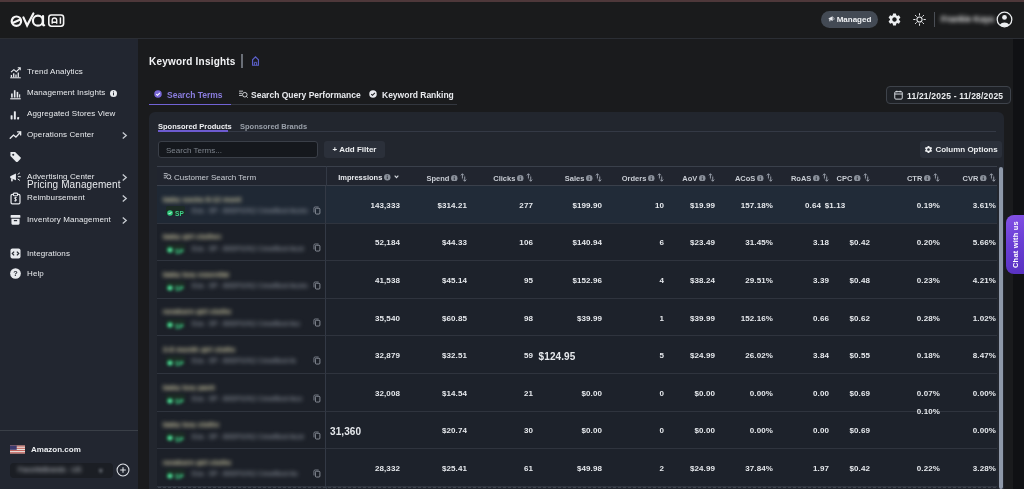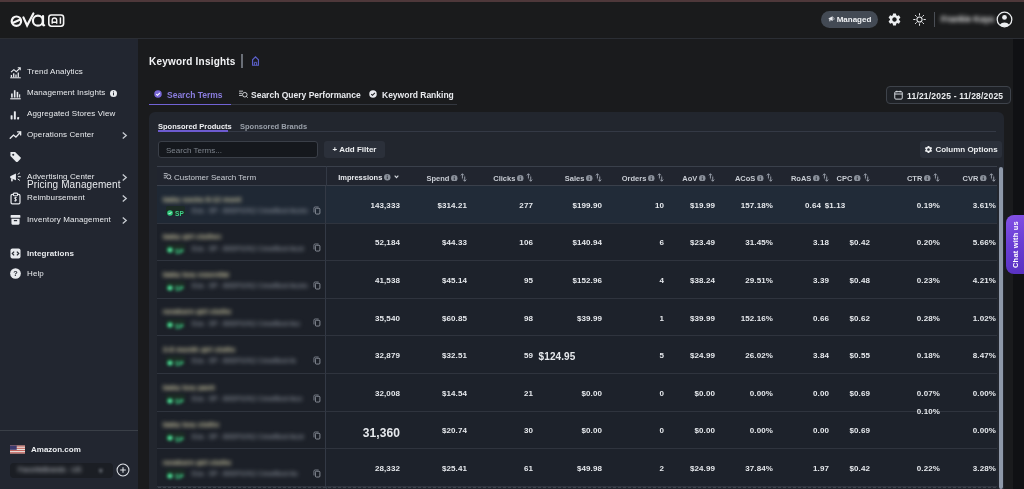--- a/index.html
+++ b/index.html
@@ -137,21 +137,21 @@
       </svg></div>
 <div class="abs" style="left:27px;top:214.5px;font-size:8px;font-weight:500;color:#e9ebee;letter-spacing:.1px;">Inventory Management</div>
 <div class="abs ic" style="left:121px;top:215.5px;"><svg width="7" height="9" viewBox="0 0 8 10">
         <path d="M2 1.5 L6 5 L2 8.5" stroke="#c7cbd1" stroke-width="1.5" fill="none"></path>
       </svg></div>
 <div class="abs ic" style="left:9px;top:247.0px;"><svg width="13" height="13" viewBox="0 0 16 16">
         <rect x="1.8" y="1.8" width="12.4" height="12.4" rx="2.4" fill="#e8eaee"></rect>
         <path d="M6.3 5.6 L4 8 L6.3 10.4" stroke="#262a32" stroke-width="1.5" fill="none"></path>
         <path d="M9.7 5.6 L12 8 L9.7 10.4" stroke="#262a32" stroke-width="1.5" fill="none"></path>
       </svg></div>
-<div class="abs" style="left:27px;top:248.5px;font-size:8px;font-weight:700;color:#e9ebee;letter-spacing:.1px;text-align:right;">Integrations</div>
+<div class="abs" style="left:27px;top:248.5px;font-size:8px;font-weight:400;color:#e9ebee;letter-spacing:.1px;text-align:right;">Integrations</div>
 <div class="abs ic" style="left:9px;top:267.0px;"><svg width="13" height="13" viewBox="0 0 16 16">
         <circle cx="8" cy="8" r="6.6" fill="#e8eaee"></circle>
         <text x="8" y="11.2" text-anchor="middle" font-size="9" font-weight="bold" fill="#222630" font-family="Liberation Sans">?</text>
       </svg></div>
 <div class="abs" style="left:27px;top:268.5px;font-size:8px;font-weight:500;color:#e9ebee;letter-spacing:.1px;">Help</div>
 <div class="abs" style="left:0;top:430px;width:138px;height:1px;background:#3a3f47;"></div>
 <div class="abs ic" style="left:10px;top:445px;"><svg width="15" height="9" viewBox="0 0 19 10">
         <rect width="19" height="10" fill="#e8e3e0"></rect>
         <g fill="#c3655e">
           <rect y="0" width="19" height="1.4"></rect>
@@ -498,21 +498,21 @@
 <div class="abs blur2" style="left:163px;top:420.1px;width:56px;height:8px;color:#cfc9a4;font-size:7.5px;font-weight:bold;white-space:nowrap;overflow:hidden;">baby boy clothes</div>
 <div class="abs blur15" style="left:166px;top:431.6px;width:19px;height:9px;background:#1c2b24;border-radius:2px;text-align:center;line-height:9px;"><svg width="6" height="6" viewBox="0 0 12 12" style="vertical-align:0.5px">
         <circle cx="6" cy="6" r="5.6" fill="#2fc77c"></circle>
         <path d="M3.4 6.2 L5.2 8 L8.8 4.2" fill="none" stroke="#eafaf4" stroke-width="1.8"></path>
       </svg><span style="color:#3ed08a;font-size:6.5px;font-weight:bold;vertical-align:0.5px;">&nbsp;SP</span></div>
 <div class="abs blur2" style="left:192px;top:432.6px;width:112px;height:7px;color:#9aa0aa;font-size:6.5px;white-space:nowrap;overflow:hidden;">Exa - SP - B0DF9JXQ Crew/Boot Accès -</div>
 <div class="abs ic" style="left:313px;top:431.1px;"><svg width="8" height="9" viewBox="0 0 12 14">
         <rect x="3.5" y="3.5" width="7" height="9" rx="1.5" fill="none" stroke="#9aa0aa" stroke-width="1.3"></rect>
         <path d="M8.5 1.5 H3 A1.8 1.8 0 0 0 1.2 3.3 V10" fill="none" stroke="#9aa0aa" stroke-width="1.3" opacity=".8"></path>
       </svg></div>
-<div class="abs" style="left:330px;top:426.4px;width:70px;text-align:right;font-size:12px;font-weight:bold;color:#e6e9ed;letter-spacing:.1px;">31,360</div>
+<div class="abs" style="left:330px;top:426.4px;width:70px;font-size:10px;font-weight:bold;color:#e6e9ed;letter-spacing:.1px;">31,360</div>
 <div class="abs" style="left:397px;top:426.4px;width:70px;text-align:right;font-size:8px;font-weight:bold;color:#e6e9ed;letter-spacing:.1px;">$20.74</div>
 <div class="abs" style="left:463px;top:426.4px;width:70px;text-align:right;font-size:8px;font-weight:bold;color:#e6e9ed;letter-spacing:.1px;">30</div>
 <div class="abs" style="left:532px;top:426.4px;width:70px;text-align:right;font-size:8px;font-weight:bold;color:#e6e9ed;letter-spacing:.1px;">$0.00</div>
 <div class="abs" style="left:594px;top:426.4px;width:70px;text-align:right;font-size:8px;font-weight:bold;color:#e6e9ed;letter-spacing:.1px;">0</div>
 <div class="abs" style="left:645px;top:426.4px;width:70px;text-align:right;font-size:8px;font-weight:bold;color:#e6e9ed;letter-spacing:.1px;">$0.00</div>
 <div class="abs" style="left:703px;top:426.4px;width:70px;text-align:right;font-size:8px;font-weight:bold;color:#e6e9ed;letter-spacing:.1px;">0.00%</div>
 <div class="abs" style="left:759px;top:426.4px;width:70px;text-align:right;font-size:8px;font-weight:bold;color:#e6e9ed;letter-spacing:.1px;">0.00</div>
 <div class="abs" style="left:800px;top:426.4px;width:70px;text-align:right;font-size:8px;font-weight:bold;color:#e6e9ed;letter-spacing:.1px;">$0.69</div>
 <div class="abs" style="left:870px;top:407px;width:70px;text-align:right;font-size:8px;font-weight:bold;color:#e6e9ed;letter-spacing:.1px;">0.10%</div>
 <div class="abs" style="left:926px;top:426.4px;width:70px;text-align:right;font-size:8px;font-weight:bold;color:#e6e9ed;letter-spacing:.1px;">0.00%</div>

